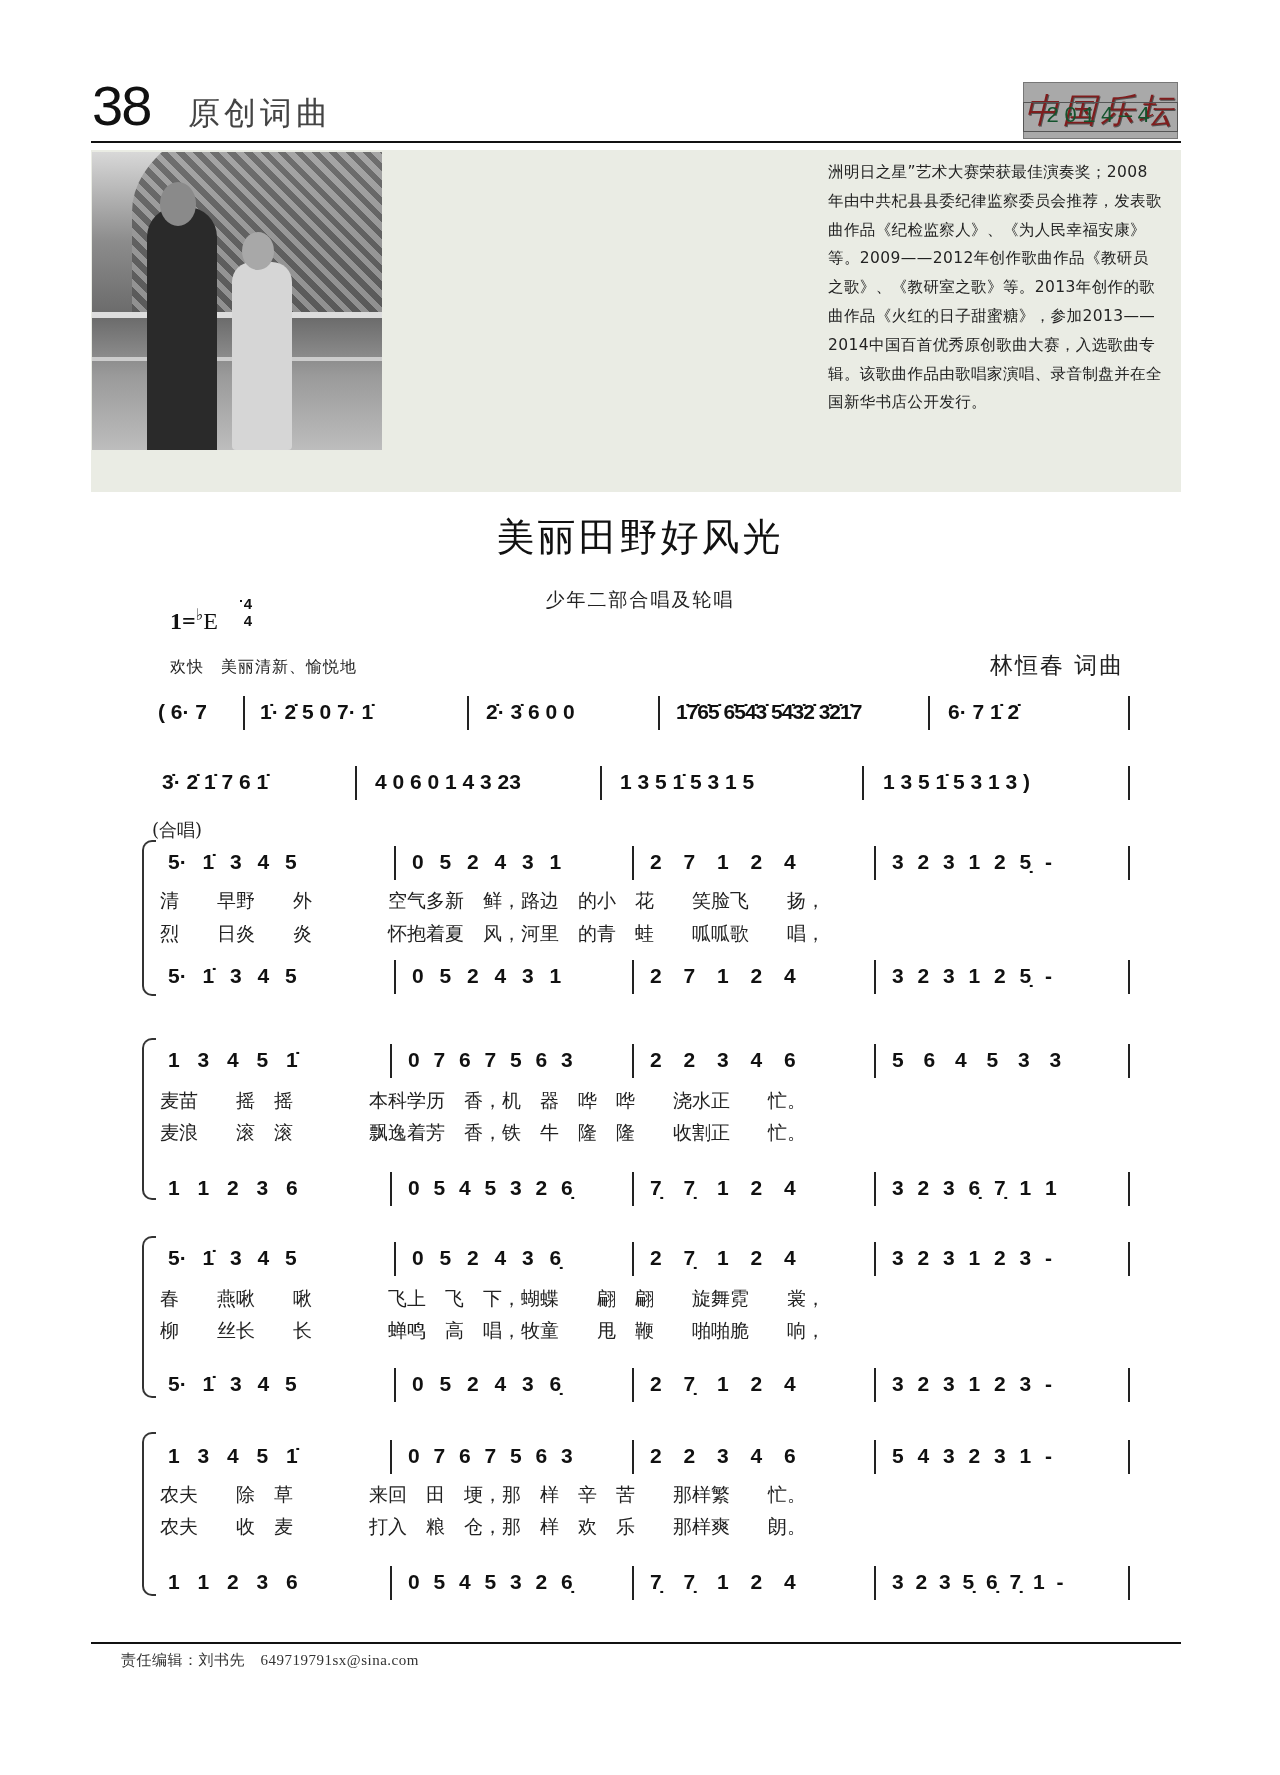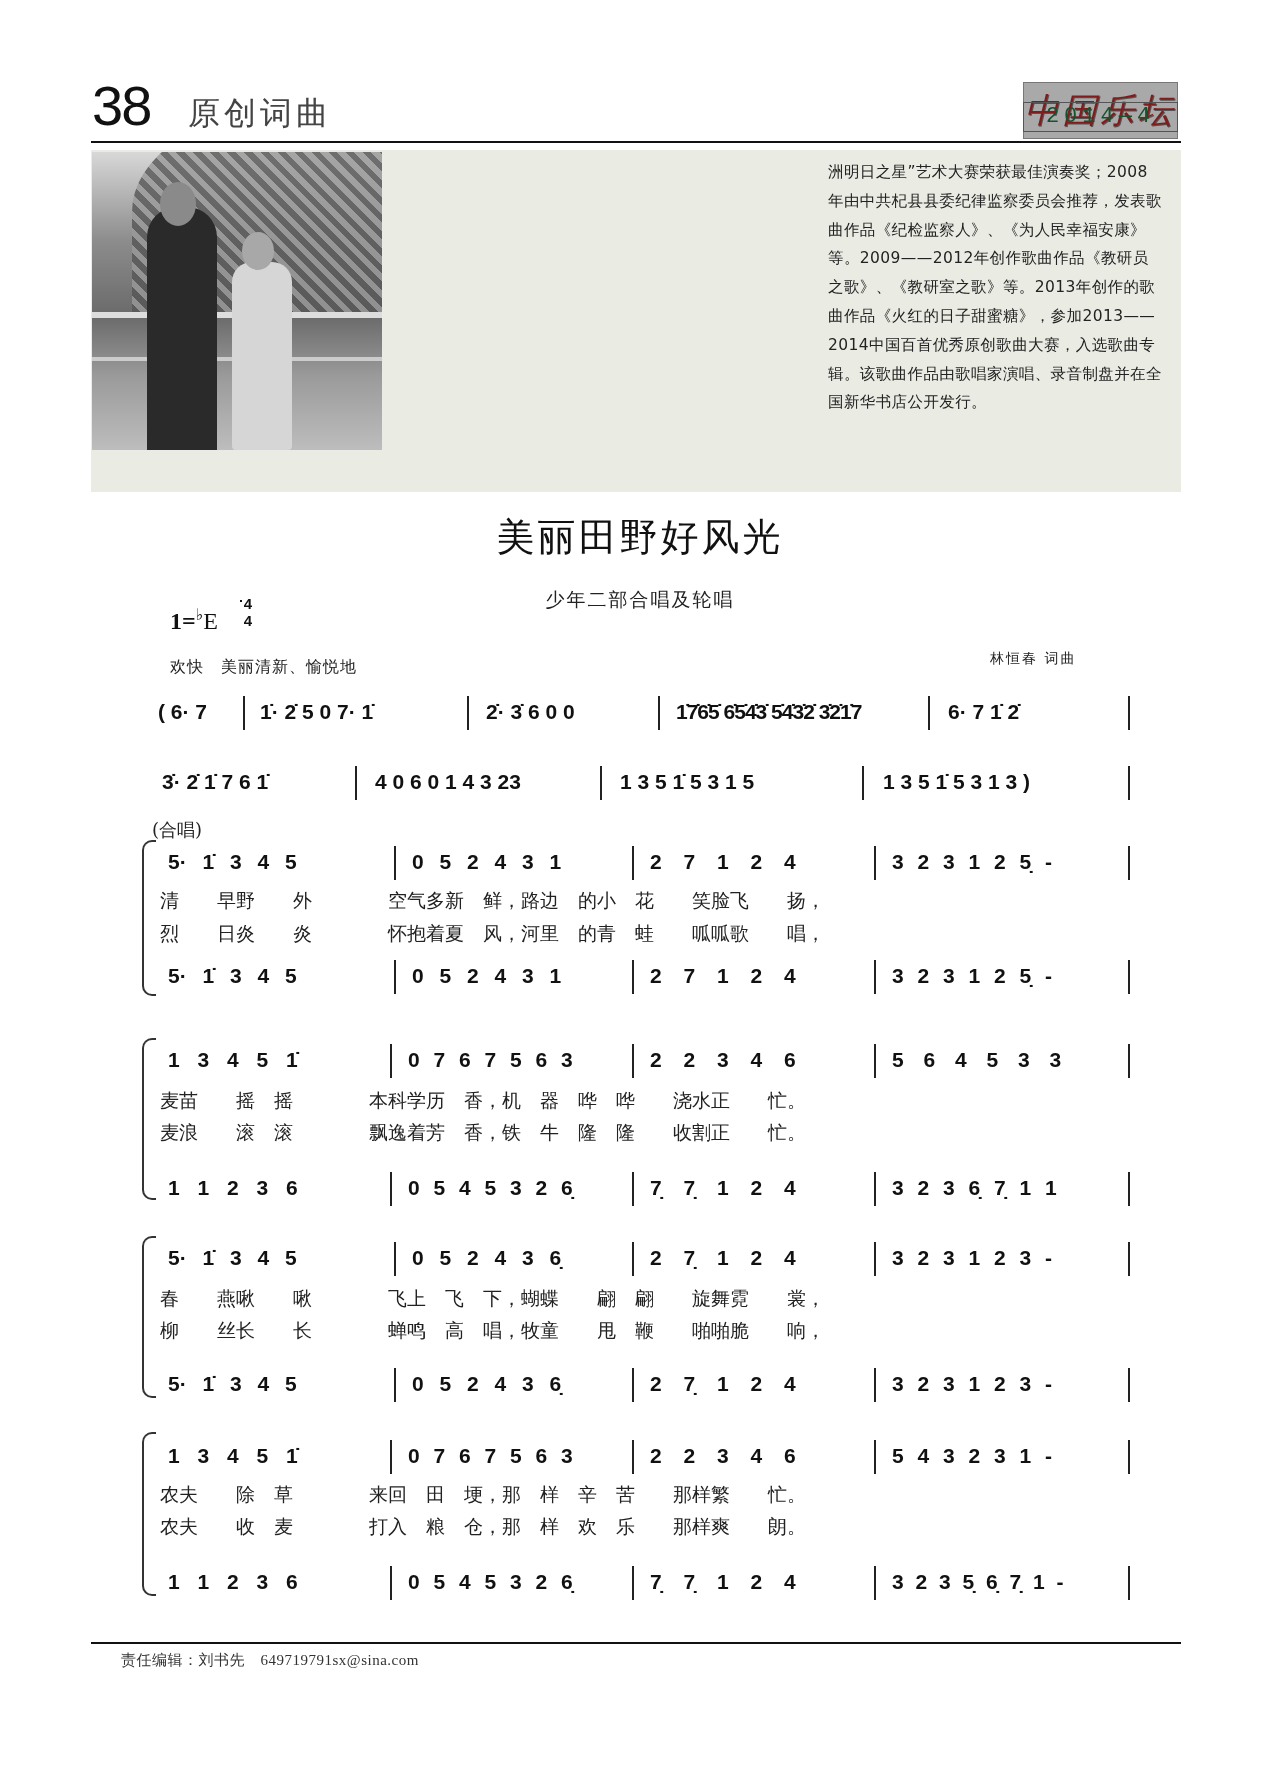--- a/index.html
+++ b/index.html
@@ -45,21 +45,21 @@
                 font-family: "DejaVu Sans", sans-serif; font-size: 38px; letter-spacing: 3px; color: #111; }
   .song-subtitle { position: absolute; left: 0; width: 1280px; top: 587px; text-align: center;
                    font-family: "DejaVu Sans", sans-serif; font-size: 19px; letter-spacing: 2px; color: #222; }
   .key-sig { position: absolute; left: 170px; top: 605px; font-family: "Liberation Serif", serif; font-size: 24px; font-weight: bold; }
   .key-sig .flat { font-size: 16px; vertical-align: super; font-weight: normal; }
   .key-sig .e { font-weight: normal; }
   .timesig { position: absolute; left: 240px; top: 595px; width: 16px; text-align: center; font-family: "Liberation Sans", sans-serif;
              font-weight: bold; font-size: 15px; line-height: 17px; }
   .timesig .bar { height: 2px; background: #111; margin: 1px 0; }
   .tempo { position: absolute; left: 170px; top: 657px; font-family: "DejaVu Sans", sans-serif; font-size: 16px; color: #222; letter-spacing: 1px; }
-  .composer { position: absolute; left: 990px; top: 650px; font-family: "DejaVu Sans", sans-serif; font-size: 14px; color: #222; letter-spacing: 2px; }
+  .composer { position: absolute; left: 990px; top: 650px; font-family: "DejaVu Sans", sans-serif; font-size: 23px; color: #222; letter-spacing: 2px; }
 
   
   .line { position: absolute; left: 150px; height: 40px; font-family: "Liberation Sans", sans-serif; font-weight: bold; font-size: 21px; }
   .tok { position: absolute; top: 0; line-height: 40px; }
   .bar { position: absolute; top: 4px; width: 2px; height: 34px; background: #222; }
   .lyrics { position: absolute; left: 160px; font-family: "DejaVu Serif", serif; font-size: 19px; color: #222; white-space: pre; letter-spacing: 0; }
   .brace { position: absolute; left: 142px; width: 14px; border: 2px solid #333; border-right: none; border-radius: 10px 0 0 10px; }
   .chorus-label { position: absolute; left: 152px; top: 818px; font-family: "DejaVu Serif", serif; font-size: 18px; color: #222; }
 
   

